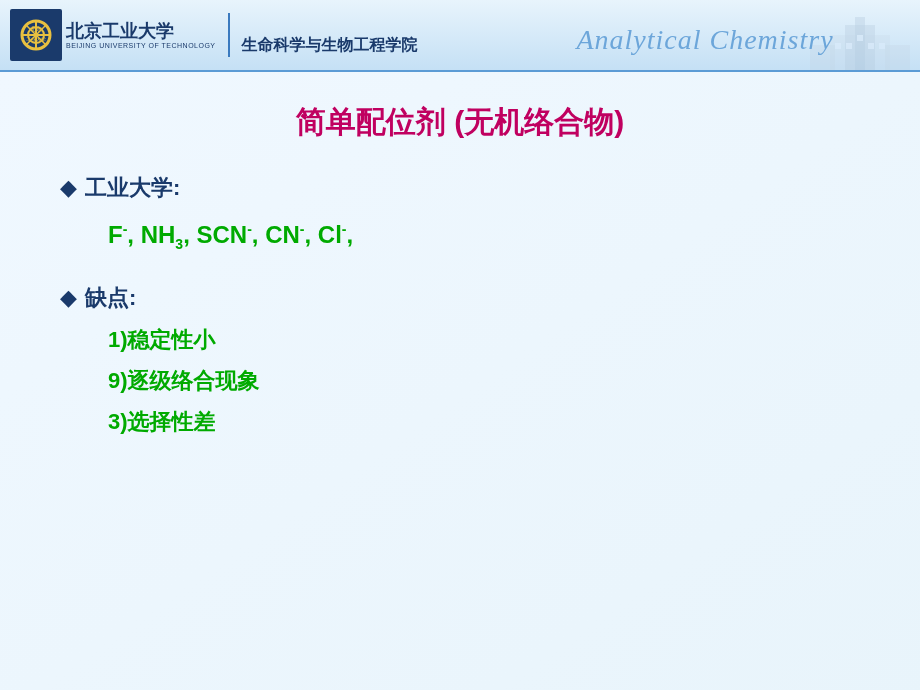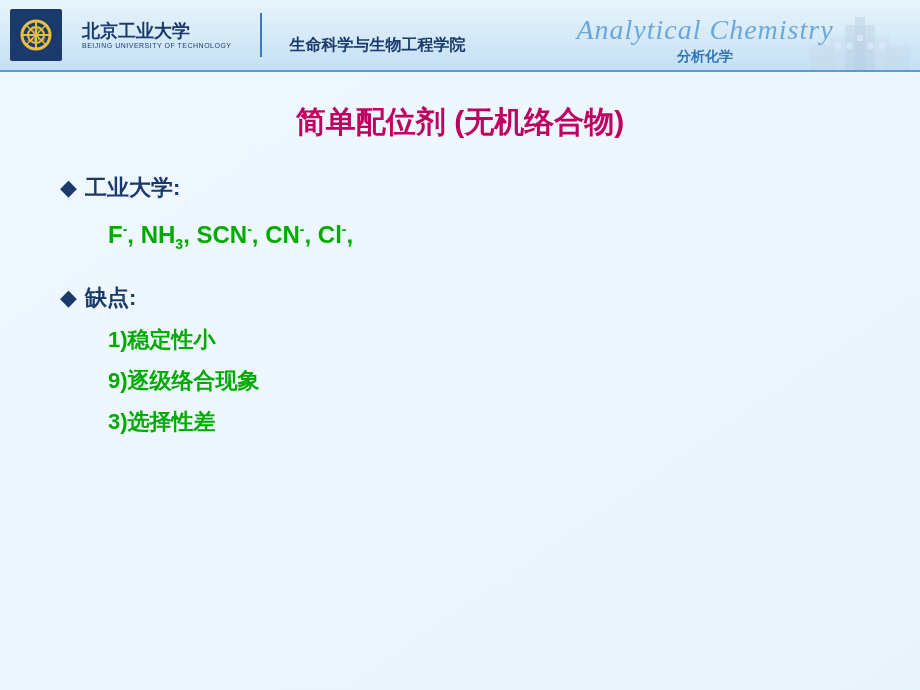--- a/index.html
+++ b/index.html
@@ -21,21 +21,21 @@
       display: flex;
       align-items: center;
       position: relative;
       overflow: hidden;
     }
 
     .header-left {
       display: flex;
       align-items: center;
       padding-left: 10px;
-      gap: 20px;
+      gap: 4px;
       z-index: 2;
     }
 
     .logo-box {
       display: flex;
       align-items: center;
       gap: 6px;
     }
 
     .logo-emblem {
@@ -252,21 +252,20 @@
       <rect x="35" y="28" width="6" height="6" fill="#e0eefc" opacity="0.8"></rect>
       <rect x="46" y="28" width="6" height="6" fill="#e0eefc" opacity="0.8"></rect>
       <rect x="57" y="20" width="6" height="6" fill="#e0eefc" opacity="0.8"></rect>
       <rect x="68" y="28" width="6" height="6" fill="#e0eefc" opacity="0.8"></rect>
       <rect x="79" y="28" width="6" height="6" fill="#e0eefc" opacity="0.8"></rect>
     </svg>
     <div style="position:relative;z-index:2;text-align:center;">
       <span class="analytical-text">
         <em>Analytical Chemistry</em>
       </span>
-      <div style="font-size:14px;color:#2e75b6;font-family:'SimHei','Microsoft YaHei',sans-serif;font-weight:bold;margin-top:2px;">分析化学</div>
     </div>
   </div>
 </div>
 
 <div class="main">
 
   <div class="slide-title">
     <span class="slide-title-text">简单配位剂 (无机络合物)</span>
   </div>
 

